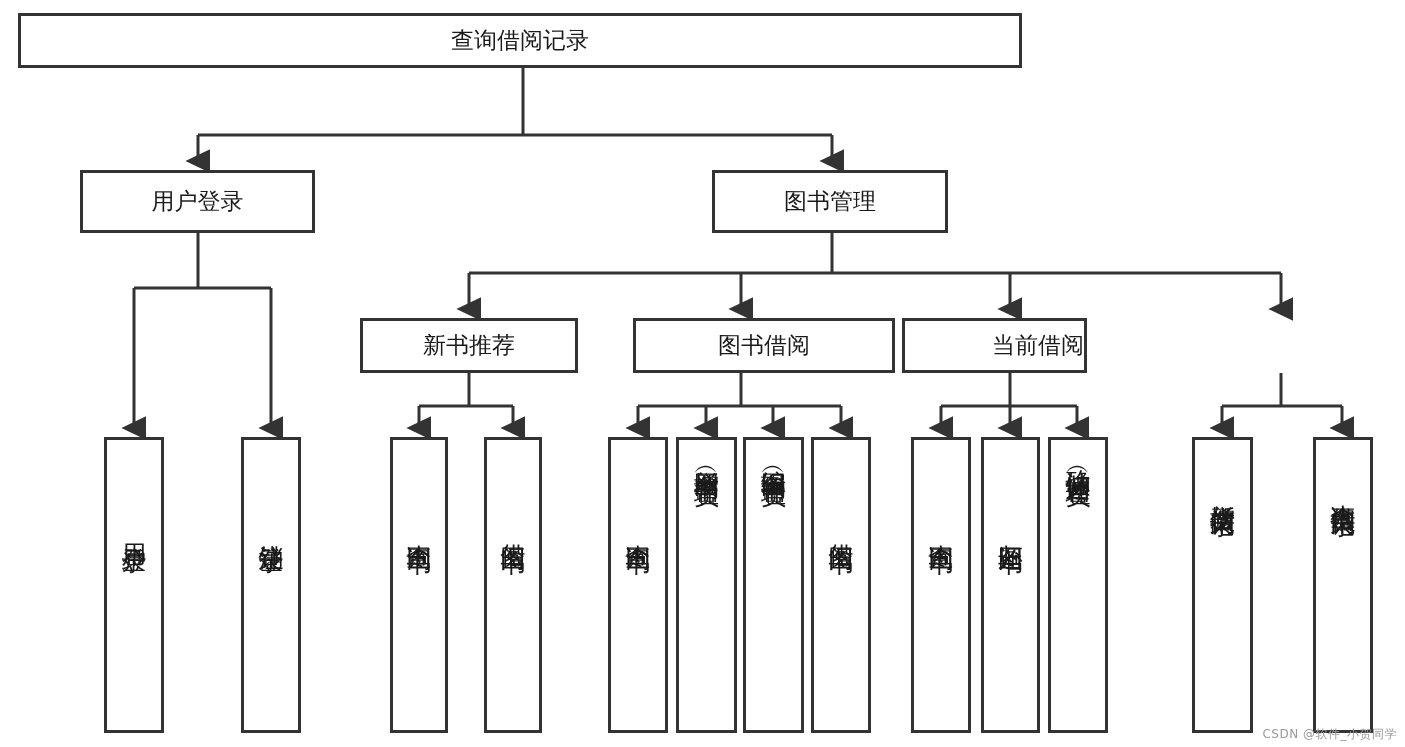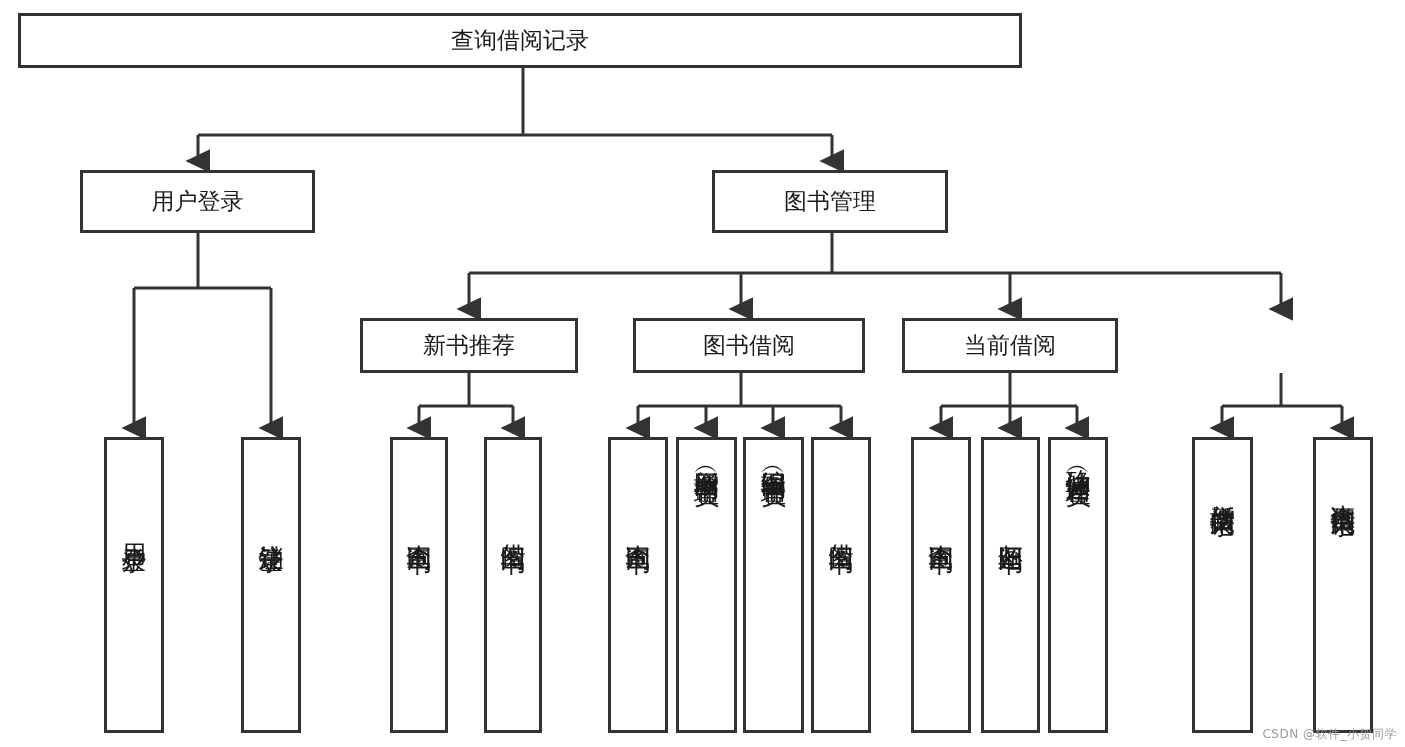--- a/index.html
+++ b/index.html
@@ -140,24 +140,24 @@
   <div class="node horizontal" style="left:80px; top:170px; width:235px; height:63px;">
     <span class="label">用户登录</span>
   </div>
   <div class="node horizontal" style="left:360px; top:318px; width:218px; height:55px;">
     <span class="label">新书推荐</span>
   </div>
 
   <div class="node horizontal" style="left:712px; top:170px; width:236px; height:63px;">
     <span class="label">图书管理</span>
   </div>
-  <div class="node horizontal" style="left:633px; top:318px; width:232px; height:55px;">
+  <div class="node horizontal" style="left:633px; top:318px; width:262px; height:55px;">
     <span class="label">图书借阅</span>
   </div>
-  <div class="node horizontal" style="left:902px; top:318px; width:216px; height:55px;">
+  <div class="node horizontal" style="left:902px; top:318px; width:185px; height:55px;justify-content:flex-end;">
     <span class="label">当前借阅</span>
   </div>
 
   <div class="node vertical mid" style="left:104px; top:437px; width:60px; height:296px;">
     <span class="label">用户登录</span>
   </div>
   <div class="node vertical mid" style="left:241px; top:437px; width:60px; height:296px;">
     <span class="label">注销登录</span>
   </div>
 

